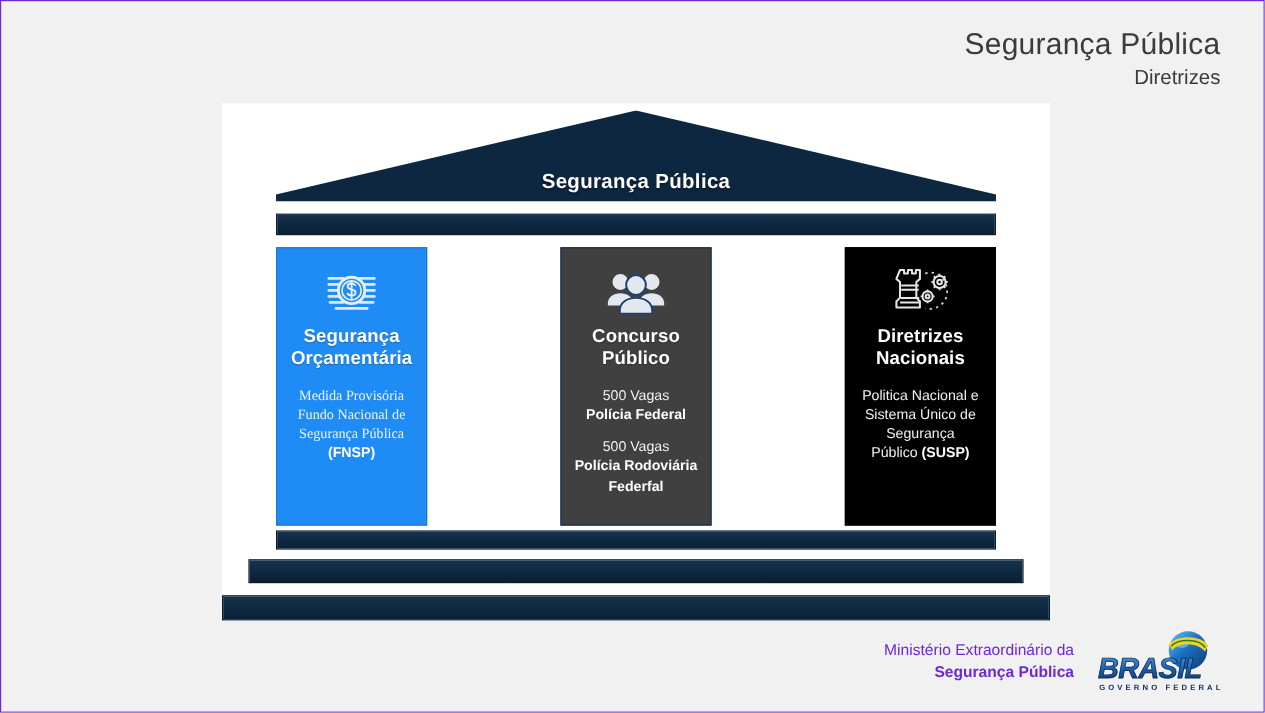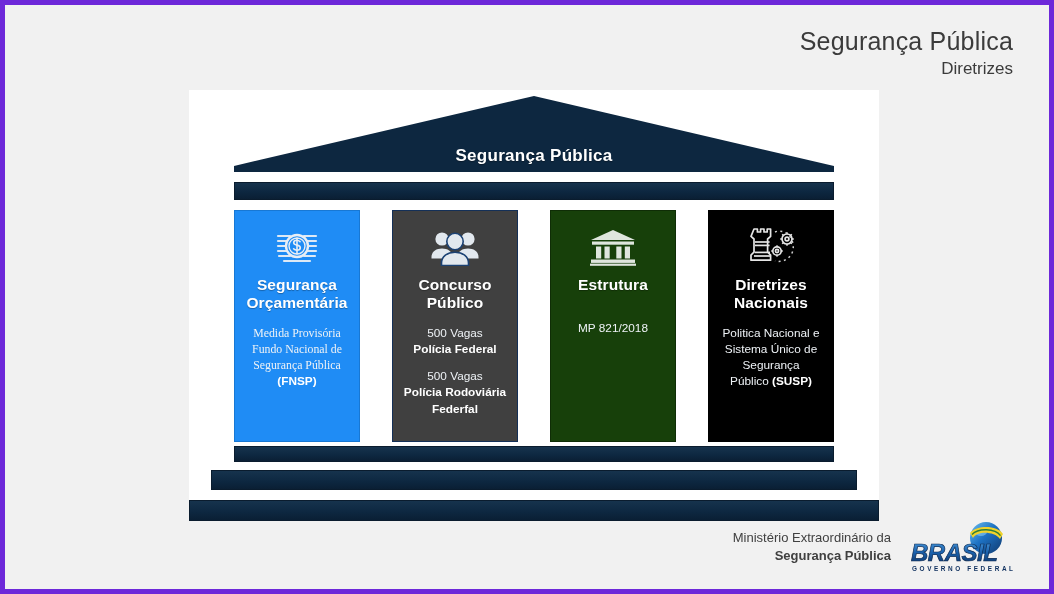--- a/index.html
+++ b/index.html
@@ -12,21 +12,21 @@
     font-family: "Liberation Sans", sans-serif;
   }
 
   
   .slide {
     position: relative;
     width: 1054px;
     height: 594px;
     background: #f1f1f1;
     box-sizing: border-box;
-    border: 5px solid #6d28d9;
+    border: 1px solid #6d28d9;
     overflow: hidden;
   }
 
   
   .header {
     position: absolute;
     right: 36px;
     top: 22px;
     text-align: right;
   }
@@ -175,21 +175,21 @@
   .footer {
     position: absolute;
     right: 24px;
     bottom: 14px;
     display: flex;
     align-items: center;
     gap: 16px;
   }
   .footer-text {
     text-align: right;
-    color: #404040;
+    color: #6d28d9;
     line-height: 1.35;
   }
   .footer-line1 { font-size: 13px; }
   .footer-line2 { font-size: 13px; font-weight: bold; }
   .brasil-logo { width: 118px; height: 56px; }
   .brasil-logo svg { display: block; width: 100%; height: 100%; }
 </style>
 </head>
 <body>
 
@@ -254,36 +254,20 @@
               <path d="M10.5 35c0-6.8 5.9-10.8 13.5-10.8S37.5 28.2 37.5 35v2.5h-27z" stroke="#1b4173" stroke-width="1.6"></path>
             </svg>
           </div>
           <div class="col-title" style="white-space: pre-line;">Concurso
 Público</div>
           <div class="col-body" style="white-space: pre-line;"><span style="white-space: pre-line;">500 Vagas</span><br><span class="b" style="white-space: pre-line;">Polícia Federal</span></div>
           <div class="col-body2" style="white-space: pre-line;"><span style="white-space: pre-line;">500 Vagas</span><br><span class="b" style="white-space: pre-line;">Polícia Rodoviária
 Federfal</span></div>
         </div>
 
-        <div class="column col-3">
-          <div class="col-icon">
-            <svg width="46" height="38" viewBox="0 0 46 38" fill="#dfe6de">
-              <polygon points="23,2 45,12 1,12"></polygon>
-              <rect x="2" y="13.5" width="42" height="3.2"></rect>
-              <rect x="6" y="18.5" width="5.2" height="12"></rect>
-              <rect x="14.5" y="18.5" width="5.2" height="12"></rect>
-              <rect x="26.3" y="18.5" width="5.2" height="12"></rect>
-              <rect x="34.8" y="18.5" width="5.2" height="12"></rect>
-              <rect x="1" y="31.5" width="44" height="3.4"></rect>
-              <rect x="0" y="35.6" width="46" height="2.2"></rect>
-            </svg>
-          </div>
-          <div class="col-title" style="white-space: pre-line;">Estrutura</div>
-          <div class="col-body" style="white-space: pre-line;"><span style="white-space: pre-line;">MP 821/2018</span></div>
-        </div>
 
         <div class="column col-4">
           <div class="col-icon">
             <svg width="52" height="42" viewBox="0 0 52 42" fill="none" stroke="#e6e6e6" stroke-width="1.7" stroke-linejoin="round">
               <path d="M9 3h3.4v3h3.2v-3h3.4v3h3.2v-3h3.4v7.4l-3 2.6v13l3 3.2v5H6v-5l3-3.2v-13l-3-2.6z"></path>
               <line x1="9" y1="30" x2="25.6" y2="30"></line>
               <line x1="9.5" y1="26.4" x2="25" y2="26.4"></line>
               <line x1="10" y1="16" x2="24.6" y2="16"></line>
               <line x1="10" y1="19.4" x2="24.6" y2="19.4"></line>
               <circle cx="42" cy="13" r="5"></circle>

